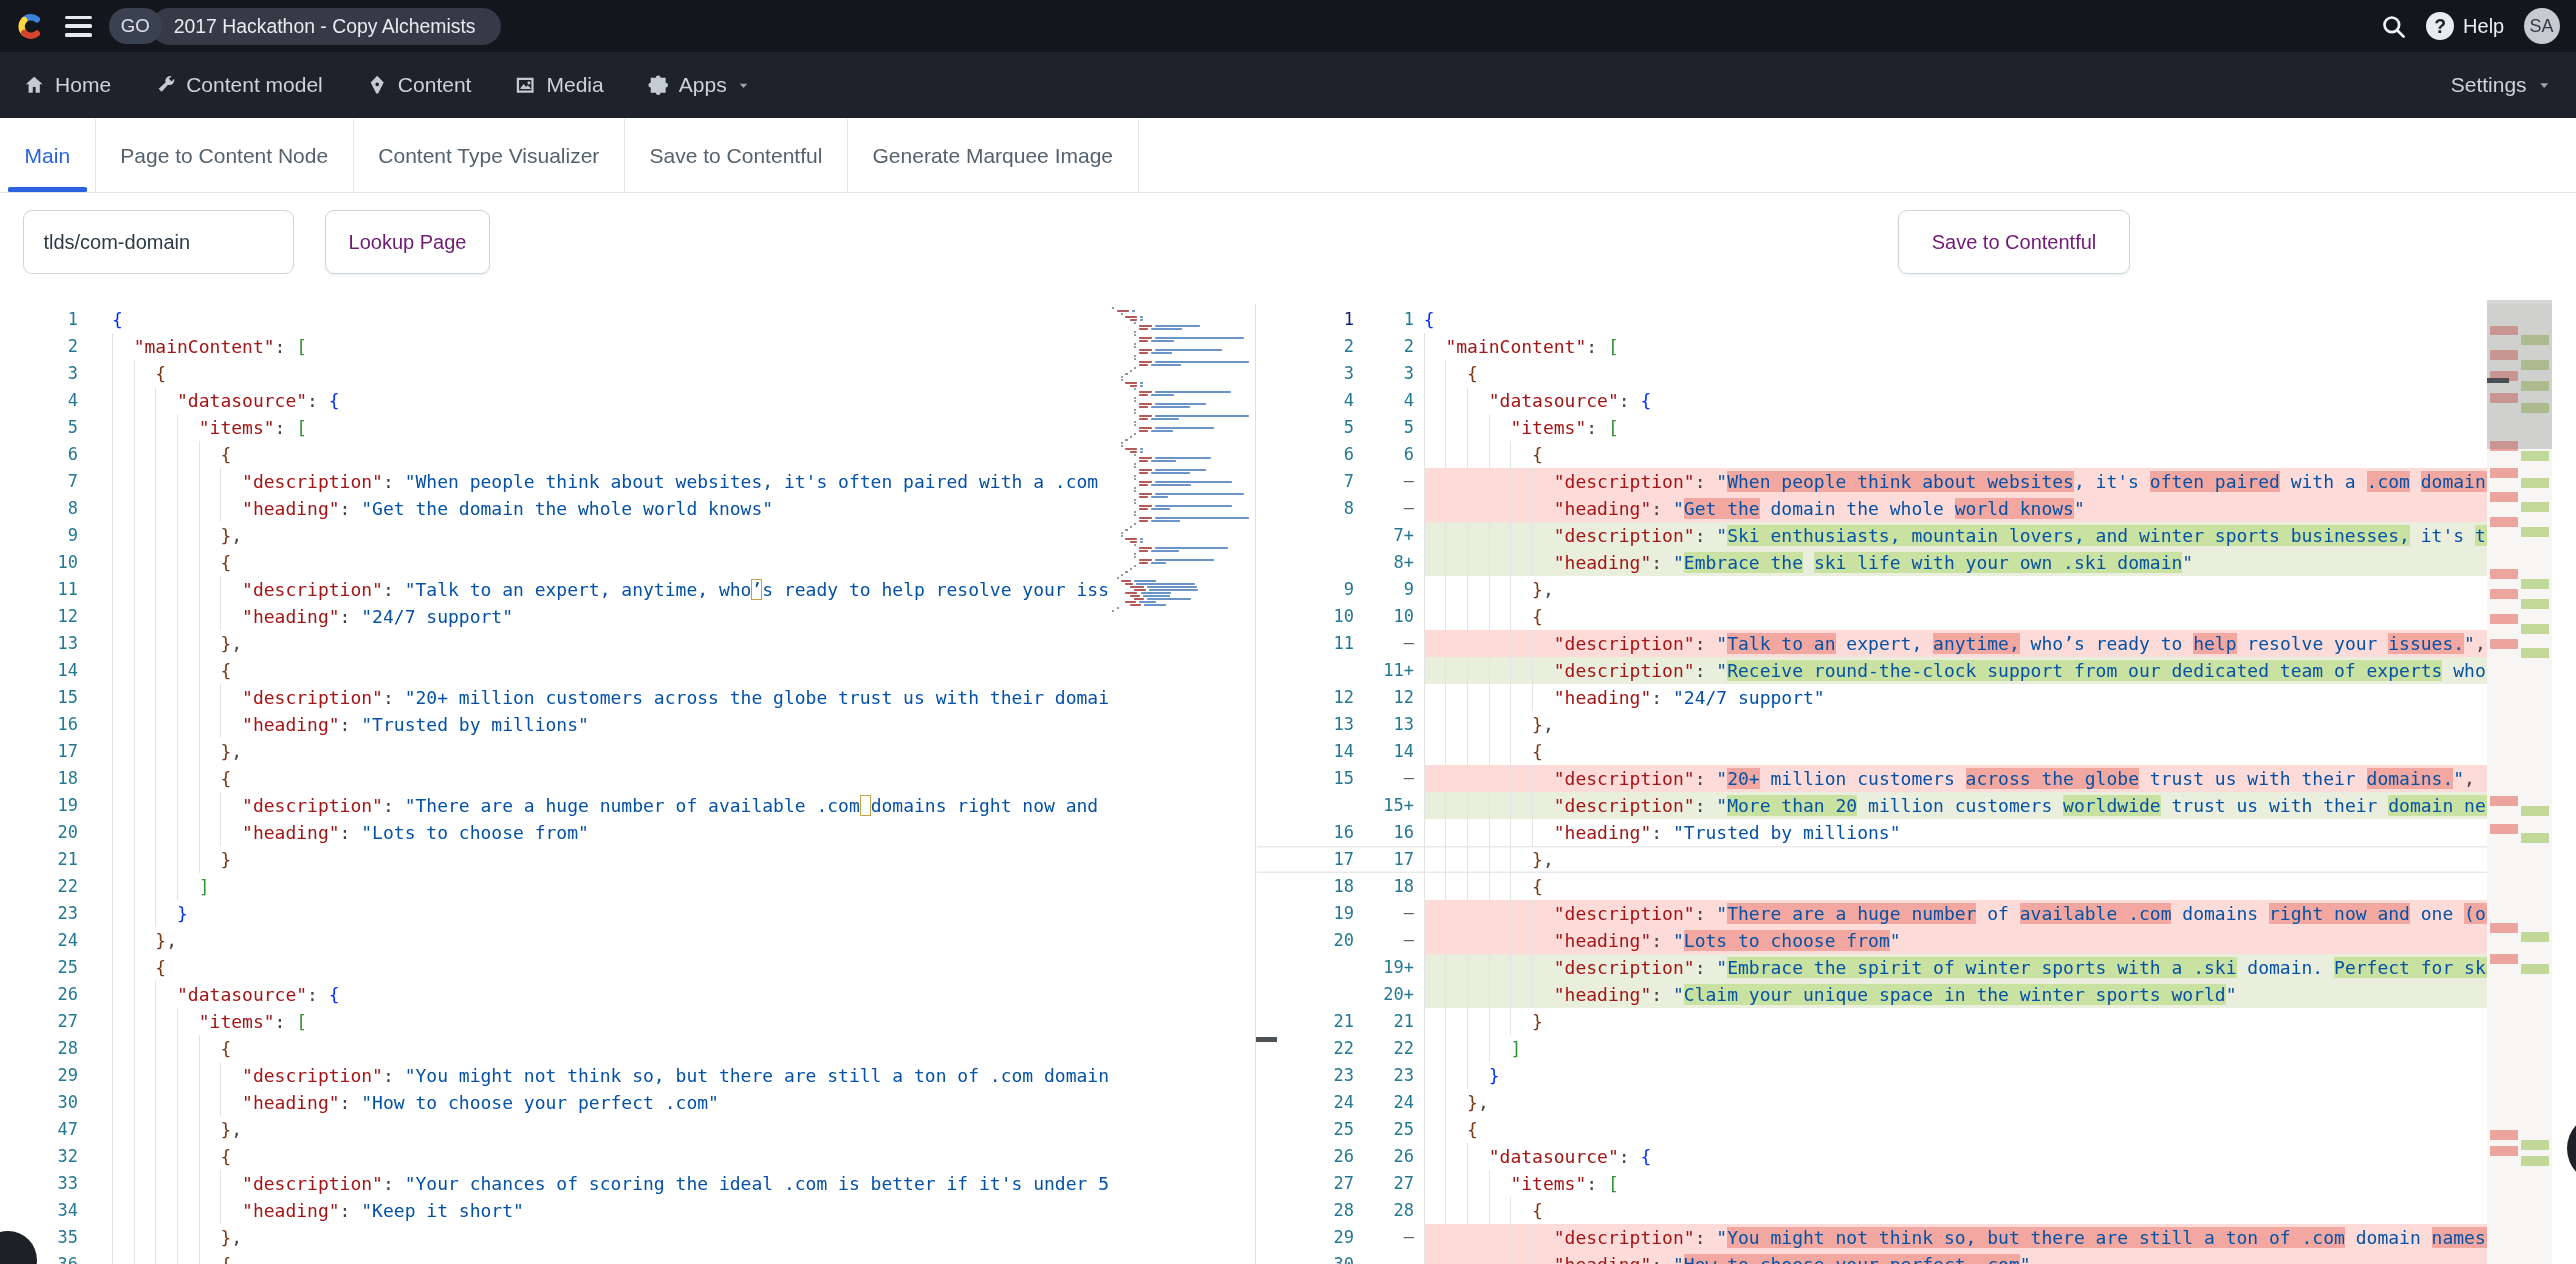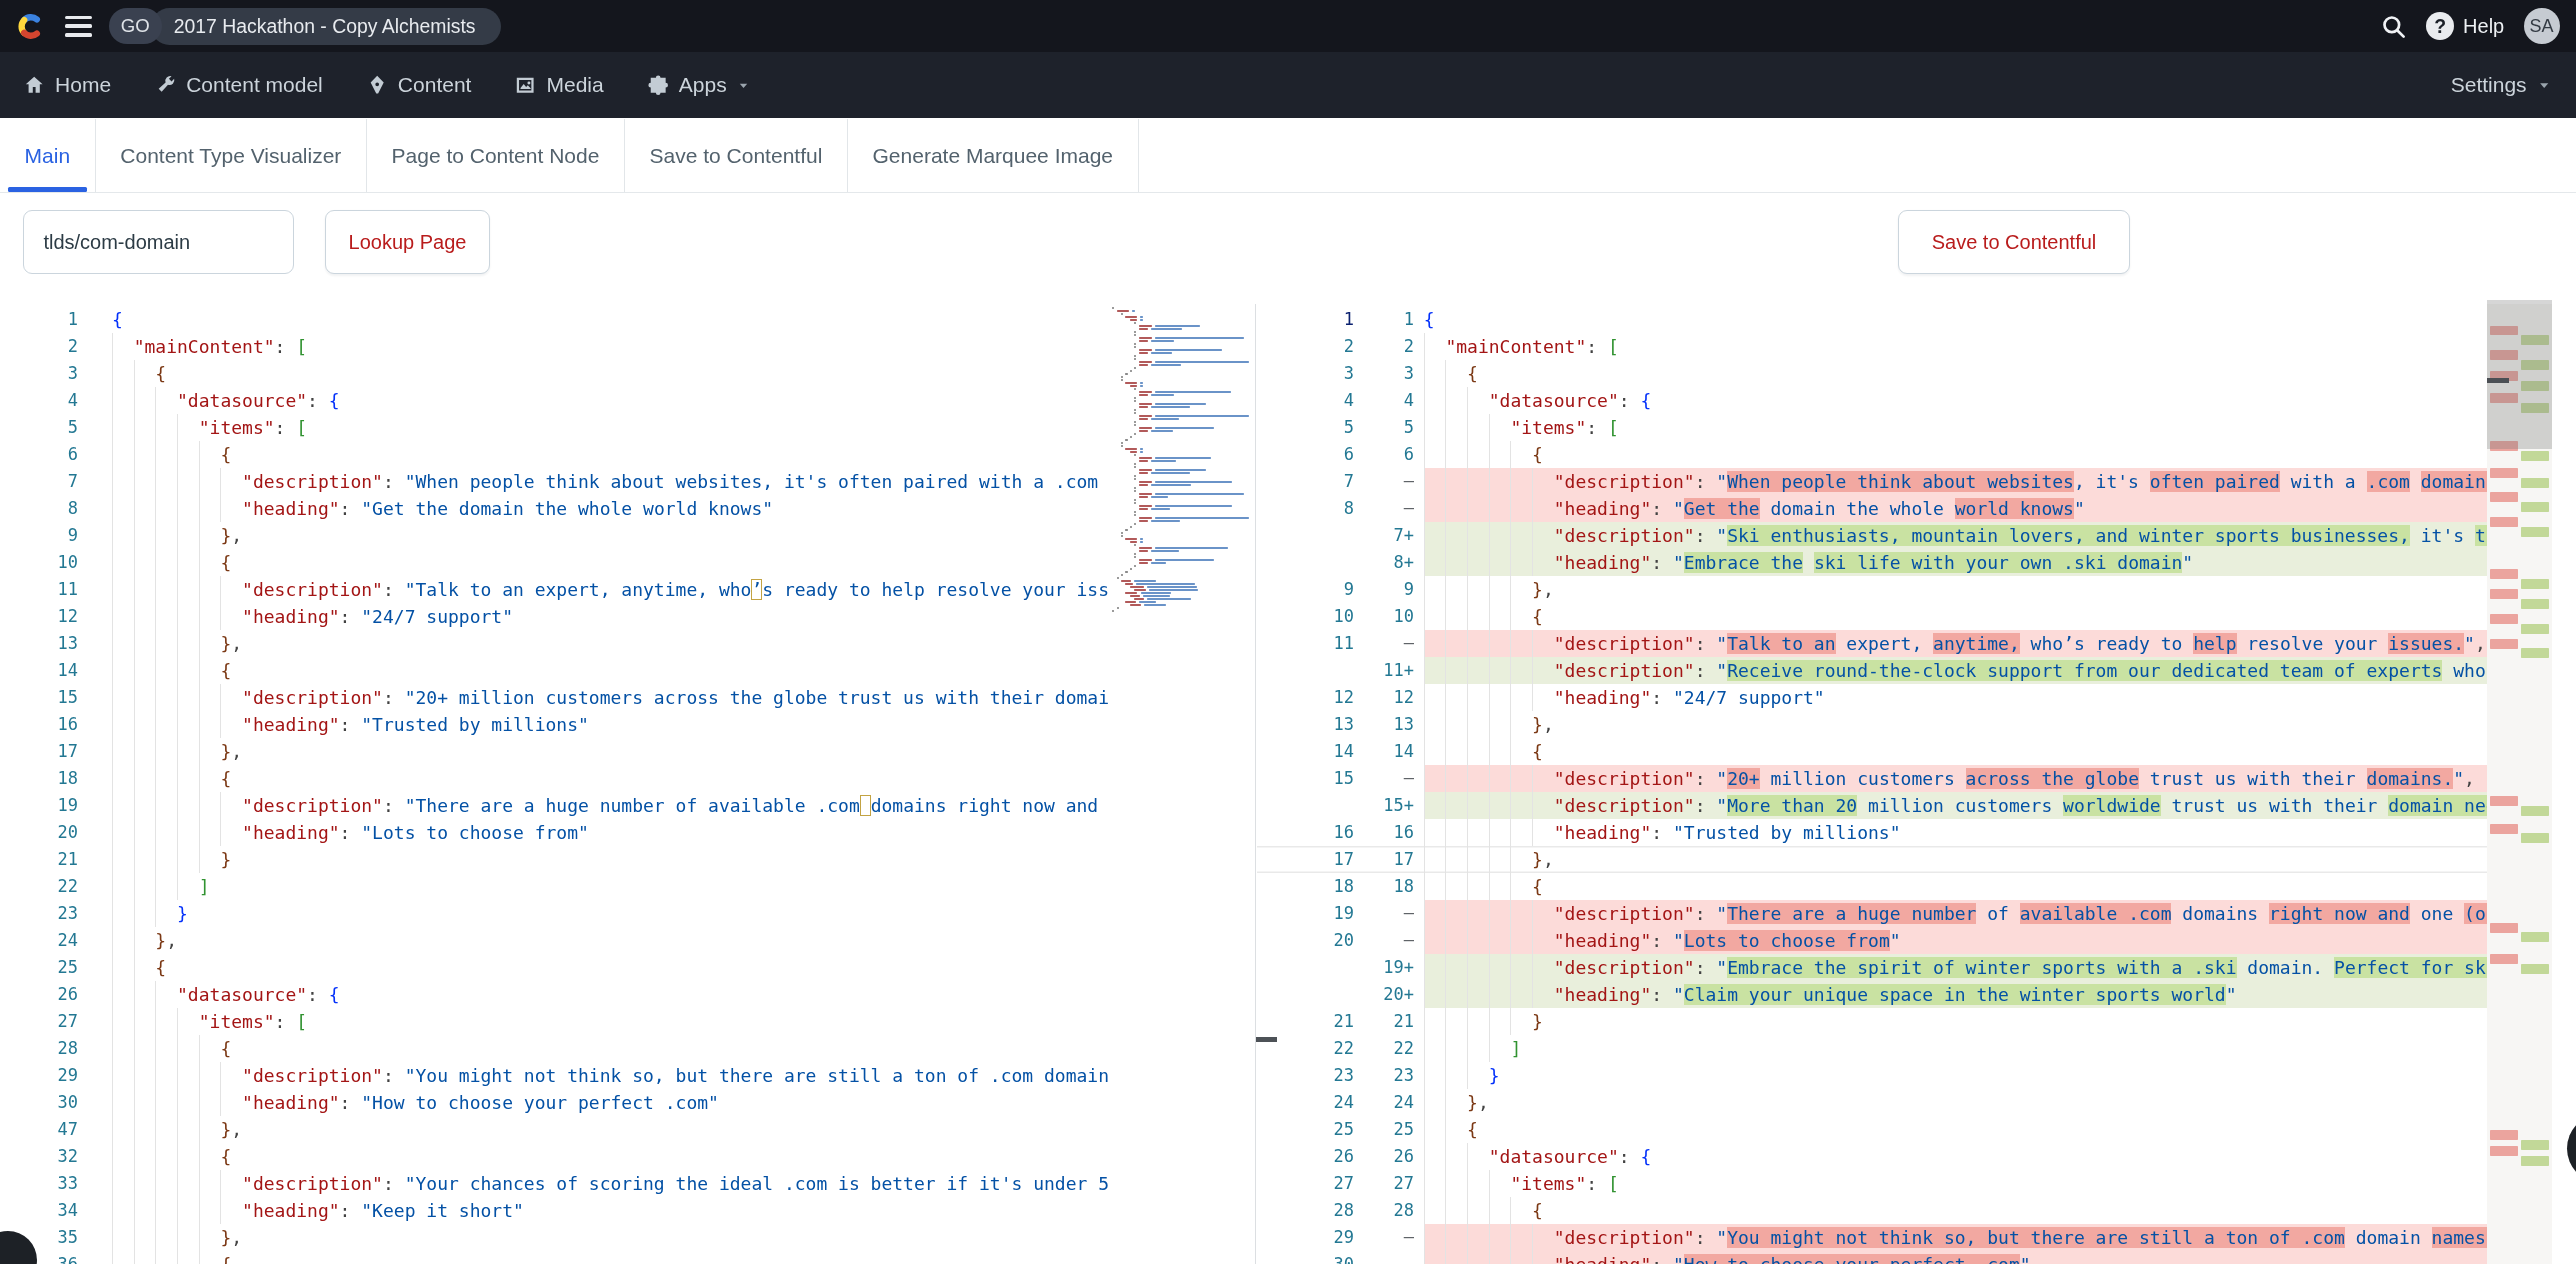--- a/index.html
+++ b/index.html
@@ -44,21 +44,21 @@
   .tab.active { color:#2a62e2; }
   .tab.active .tab-underline { position:absolute; left:7.5px; right:7.5px; bottom:0; height:5.2px;
     background:#2a62e2; border-radius:1.5px; }
 
   
   .controls { position:absolute; left:0; top:210px; width:2576px; height:64px; }
   .ctl-input { position:absolute; height:64px; background:#fff; border:1.5px solid #cbd5dd;
     border-radius:9px; font-size:20px; color:#2c3b45; padding:0 19.4px;
     font-family:"Liberation Sans", sans-serif; }
   .btn { position:absolute; height:64px; background:#fff; border:1.5px solid #cbd5dd; border-radius:9px;
-    font-size:20px; color:#b91c1c; display:flex; align-items:center; justify-content:center;
+    font-size:20px; color:#701a75; display:flex; align-items:center; justify-content:center;
     cursor:pointer; box-shadow:0 1.5px 2.2px rgba(25,37,50,.06); font-weight:500;
     font-family:"Liberation Sans", sans-serif; }
   .btn.primary { background:#6e4dc4; border-color:#6e4dc4; color:#fff; gap:12px; }
 
   
   .editor { position:absolute; top:304px; bottom:0; overflow:hidden; background:#fff;
     font-family:"DejaVu Sans Mono", monospace; font-size:18px; }
   .editor .rows { position:absolute; top:1.5px; left:0; right:0; }
   .row { position:relative; height:27px; line-height:27px; white-space:pre; display:flex; }
   .row.cur { box-shadow:inset 0 1.5px 0 #e9e9e9, inset 0 -1.5px 0 #e9e9e9; }
@@ -173,24 +173,24 @@
         </svg>
     </div>
   </nav>
 
   <div class="tabstrip" id="tabstrip">
       <div class="tab active">
         <span>Main</span>
         <div class="tab-underline"></div>
       </div>
       <div class="tab">
+        <span>Page to Content Node</span>
+      </div>
+      <div class="tab">
         <span>Content Type Visualizer</span>
-      </div>
-      <div class="tab">
-        <span>Page to Content Node</span>
       </div>
       <div class="tab">
         <span>Save to Contentful</span>
       </div>
       <div class="tab">
         <span>Generate Marquee Image</span>
       </div>
     </div>
 
   <div class="controls">

